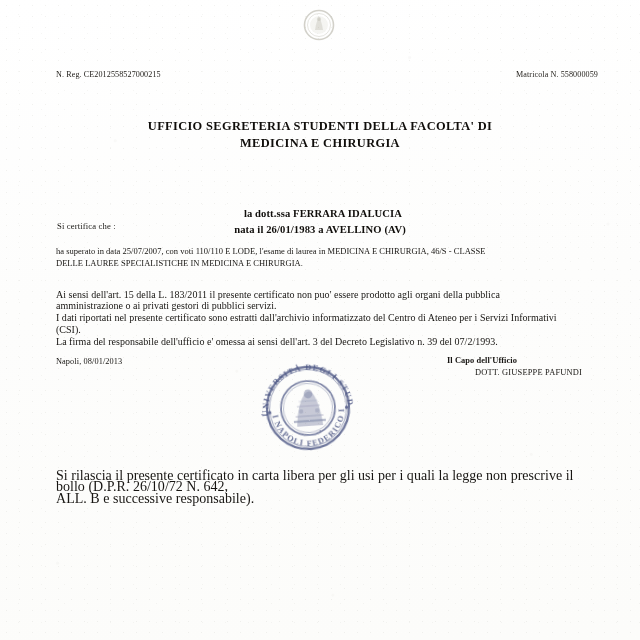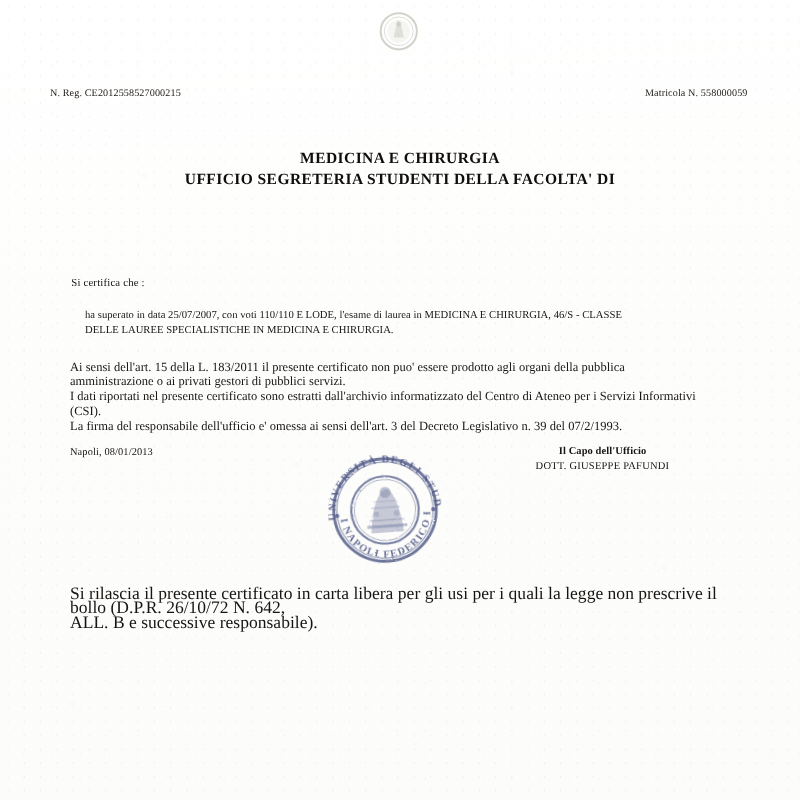--- a/index.html
+++ b/index.html
@@ -53,21 +53,21 @@
     left: 302px;
     top: 8px;
     width: 34px;
     height: 34px;
     opacity: .55;
   }
 
   
   .id-row {
     position: absolute;
-    left: 40px;
+    left: 56px;
     right: 42px;
     top: 70px;
     display: flex;
     justify-content: space-between;
     align-items: baseline;
     font-size: 8.1px;
     letter-spacing: .1px;
     color: #1d1a16;
   }
   .id-right { color: #201d18; }
@@ -104,21 +104,21 @@
     font-weight: bold;
     font-size: 10.6px;
     line-height: 15.5px;
     letter-spacing: .1px;
     color: #100e0b;
   }
   .subject .nameline { padding-left: 6px; }
 
   .degree {
     position: absolute;
-    left: 68px;
+    left: 56px;
     right: 42px;
     top: 246px;
     font-size: 8.5px;
     line-height: 11.6px;
     letter-spacing: .02px;
     text-align: left;
   }
 
   .legal {
     position: absolute;
@@ -143,21 +143,21 @@
     position: absolute;
     left: 382px;
     top: 355px;
     width: 200px;
     text-align: center;
     font-size: 8.4px;
     line-height: 12.4px;
     letter-spacing: .08px;
   }
   .signature .role { font-weight: bold; }
-  .signature .person { letter-spacing: .2px; }
+  .signature .person { letter-spacing: .2px; text-align: right; }
 
   .footer-note {
     position: absolute;
     left: 56px;
     right: 44px;
     top: 470px;
     font-size: 14px;
     line-height: 11.3px;
     letter-spacing: .02px;
   }
@@ -194,26 +194,30 @@
       <circle cx="17" cy="11" r="2.1" fill="#6d6a52" opacity="0.33"></circle>
     </svg>
   </div>
 
   <div class="id-row">
     <span class="id-left">N. Reg. CE2012558527000215</span>
     <span class="id-right">Matricola N. 558000059</span>
   </div>
 
   <div class="title">
+    <div>UFFICIO SEGRETERIA STUDENTI DELLA FACOLTA' DI</div>
     <div>MEDICINA E CHIRURGIA</div>
-    <div>UFFICIO SEGRETERIA STUDENTI DELLA FACOLTA' DI</div>
   </div>
 
   <div class="certifies">Si certifica che :</div>
 
+  <div class="subject">
+    <div class="nameline">la dott.ssa FERRARA IDALUCIA</div>
+    <div>nata il 26/01/1983 a AVELLINO (AV)</div>
+  </div>
 
   <div class="degree">
     <div>ha superato in data 25/07/2007, con voti 110/110 E LODE, l'esame di laurea in MEDICINA E CHIRURGIA, 46/S - CLASSE</div>
     <div>DELLE LAUREE SPECIALISTICHE IN MEDICINA E CHIRURGIA.</div>
   </div>
 
   <div class="legal">
     <p>
       <span>Ai sensi dell'art. 15 della L. 183/2011 il presente certificato non puo' essere prodotto agli organi della pubblica</span><br>
       <span>amministrazione o ai privati gestori di pubblici servizi.</span>

